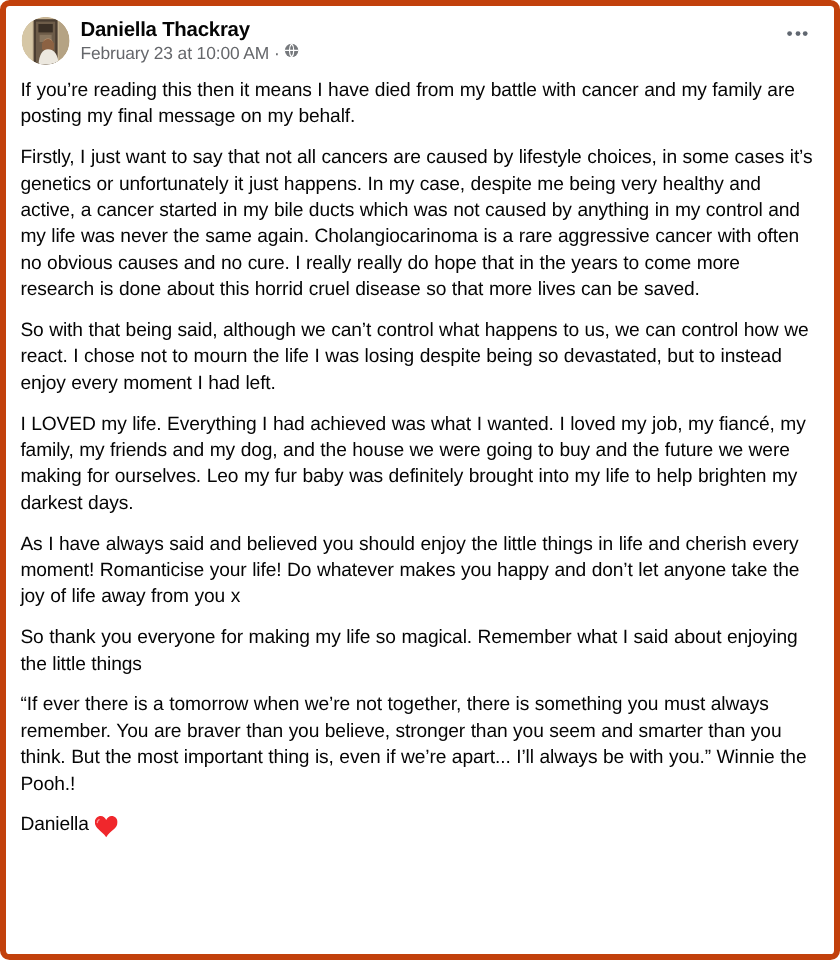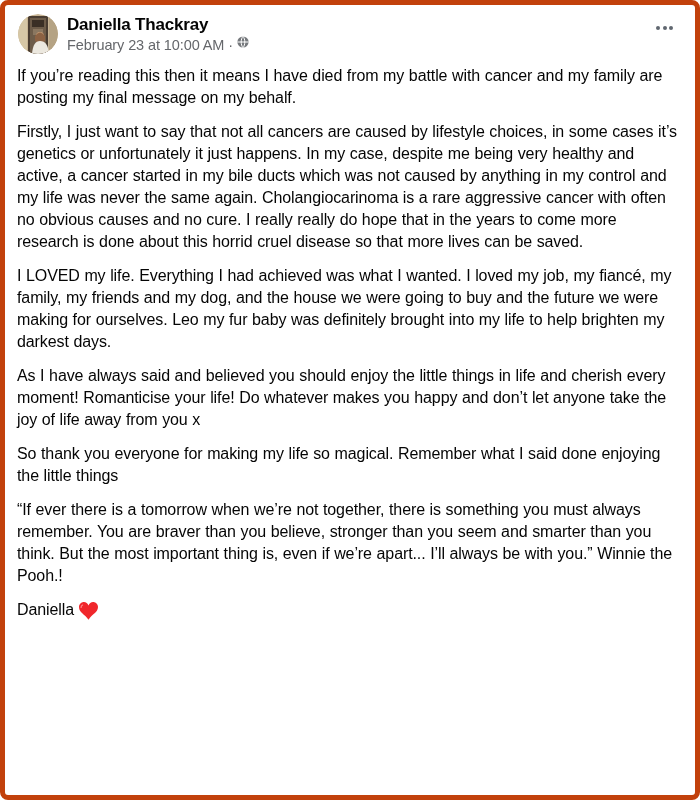--- a/index.html
+++ b/index.html
@@ -139,23 +139,24 @@
       <span class="mdot"></span>
       <span class="mdot"></span>
       <span class="mdot"></span>
     </div>
 
   </div>
 
   <div class="bodytext">
     <p>If you’re reading this then it means I have died from my battle with cancer and my family are posting my final message on my behalf.</p>
     <p>Firstly, I just want to say that not all cancers are caused by lifestyle choices, in some cases it’s genetics or unfortunately it just happens. In my case, despite me being very healthy and active, a cancer started in my bile ducts which was not caused by anything in my control and my life was never the same again. Cholangiocarinoma is a rare aggressive cancer with often no obvious causes and no cure. I really really do hope that in the years to come more research is done about this horrid cruel disease so that more lives can be saved.</p>
+    <p>So with that being said, although we can’t control what happens to us, we can control how we react. I chose not to mourn the life I was losing despite being so devastated, but to instead enjoy every moment I had left.</p>
     <p>I LOVED my life. Everything I had achieved was what I wanted. I loved my job, my fiancé, my family, my friends and my dog, and the house we were going to buy and the future we were making for ourselves. Leo my fur baby was definitely brought into my life to help brighten my darkest days.</p>
     <p>As I have always said and believed you should enjoy the little things in life and cherish every moment! Romanticise your life! Do whatever makes you happy and don’t let anyone take the joy of life away from you x</p>
-    <p>So thank you everyone for making my life so magical. Remember what I said done enjoying the little things</p>
+    <p>So thank you everyone for making my life so magical. Remember what I said about enjoying the little things</p>
     <p>“If ever there is a tomorrow when we’re not together, there is something you must always remember. You are braver than you believe, stronger than you seem and smarter than you think. But the most important thing is, even if we’re apart... I’ll always be with you.” Winnie the Pooh.!</p>
     <p class="sig">
       <span>Daniella</span>
       <span class="heart">
         <svg width="19" height="18" viewBox="0 0 32 30">
           <path d="M23.6 0 C20.2 0 17.3 2.7 16 5.6 C14.7 2.7 11.8 0 8.4 0 C3.8 0 0 3.8 0 8.4 C0 17.8 9.5 20.3 16 29.6 C22.1 20.3 32 17.5 32 8.4 C32 3.8 28.2 0 23.6 0 Z" fill="#f0272c"></path>
           <path d="M6 5 C4.5 5.8 3.5 7.2 3.5 9" stroke="#ff8a8d" stroke-width="2" fill="none" stroke-linecap="round"></path>
         </svg>
       </span>
     </p>

